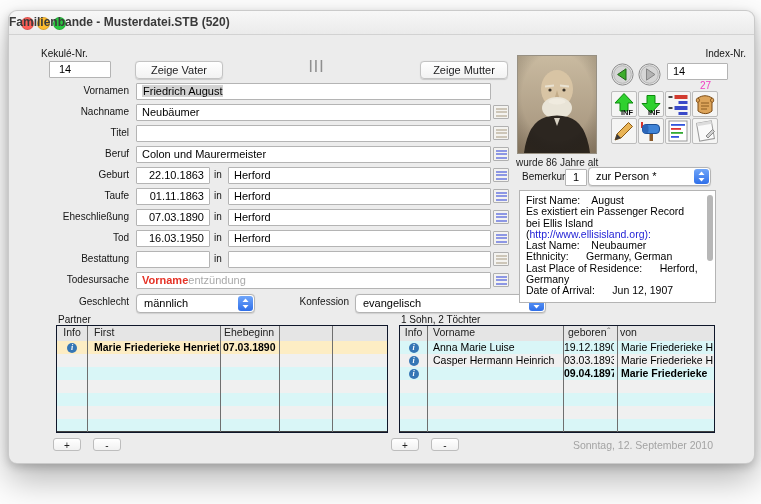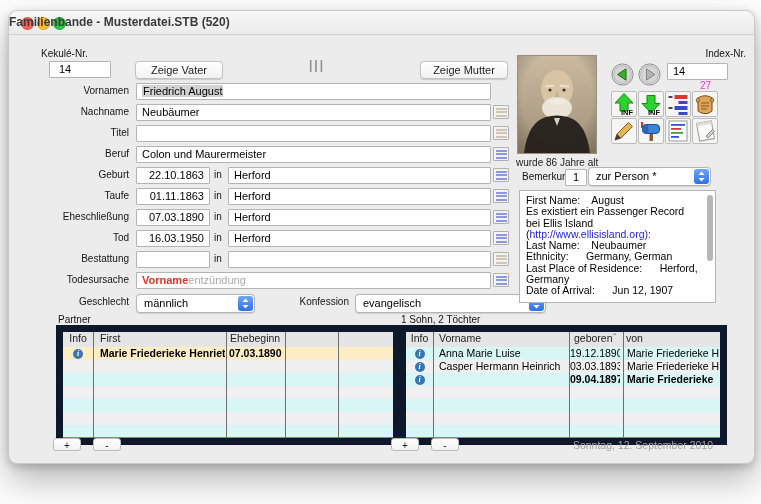--- a/index.html
+++ b/index.html
@@ -27,21 +27,21 @@
   .select{position:absolute;height:17px;background:#fff;border:1px solid #b4b4b4;border-radius:4px;
        box-shadow:0 .5px 1px rgba(0,0,0,.12);}
   .select .txt{position:absolute;left:7px;top:0;font-size:11px;line-height:17px;color:#000;white-space:nowrap;}
   .select .stp{position:absolute;right:1px;top:1px;bottom:1px;width:15px;border-radius:3px;
        background:linear-gradient(#6fa5f9,#2f6fe9);}
   .icobtn{position:absolute;width:24px;height:24px;border:1px solid #bcbcbc;background:#f5f5f4;border-radius:2px;}
   .navbtn{position:absolute;width:23px;height:23px;background:transparent;border:none;padding:0;}
   .selhl{background:#d3d3d3;padding:0 1px;}
   .red{color:#e53327;font-weight:700;}
   .ghost{color:#a9a9a9;}
-  .table{position:absolute;background:#d946ef;border:7px solid #0f172a;}
+  .table{position:absolute;background:#404040;border:1px solid #0f172a;}
   .thead{position:absolute;left:0;right:0;top:0;height:15px;background:#e5e5e5;
        border-bottom:1px solid #b2b2b2;font-size:10.5px;color:#222;}
   .trow{position:absolute;left:0;right:0;height:13px;font-size:10.5px;line-height:13px;color:#000;}
   .vline{position:absolute;top:0;bottom:0;width:1px;background:#6f6f6f;}
   .cell{position:absolute;top:0;overflow:hidden;white-space:nowrap;}
   .bold{font-weight:700;}
   .info-i{display:inline-block;width:10px;height:10px;border-radius:50%;background:#3576b5;color:#fff;
        font-family:"Liberation Serif",serif;font-style:italic;font-weight:700;font-size:8px;
        line-height:10px;text-align:center;vertical-align:middle;}
   .rbox{position:absolute;background:#fff;border:1px solid #b4b4b4;overflow:hidden;padding:4px 14px 0 6px;}

